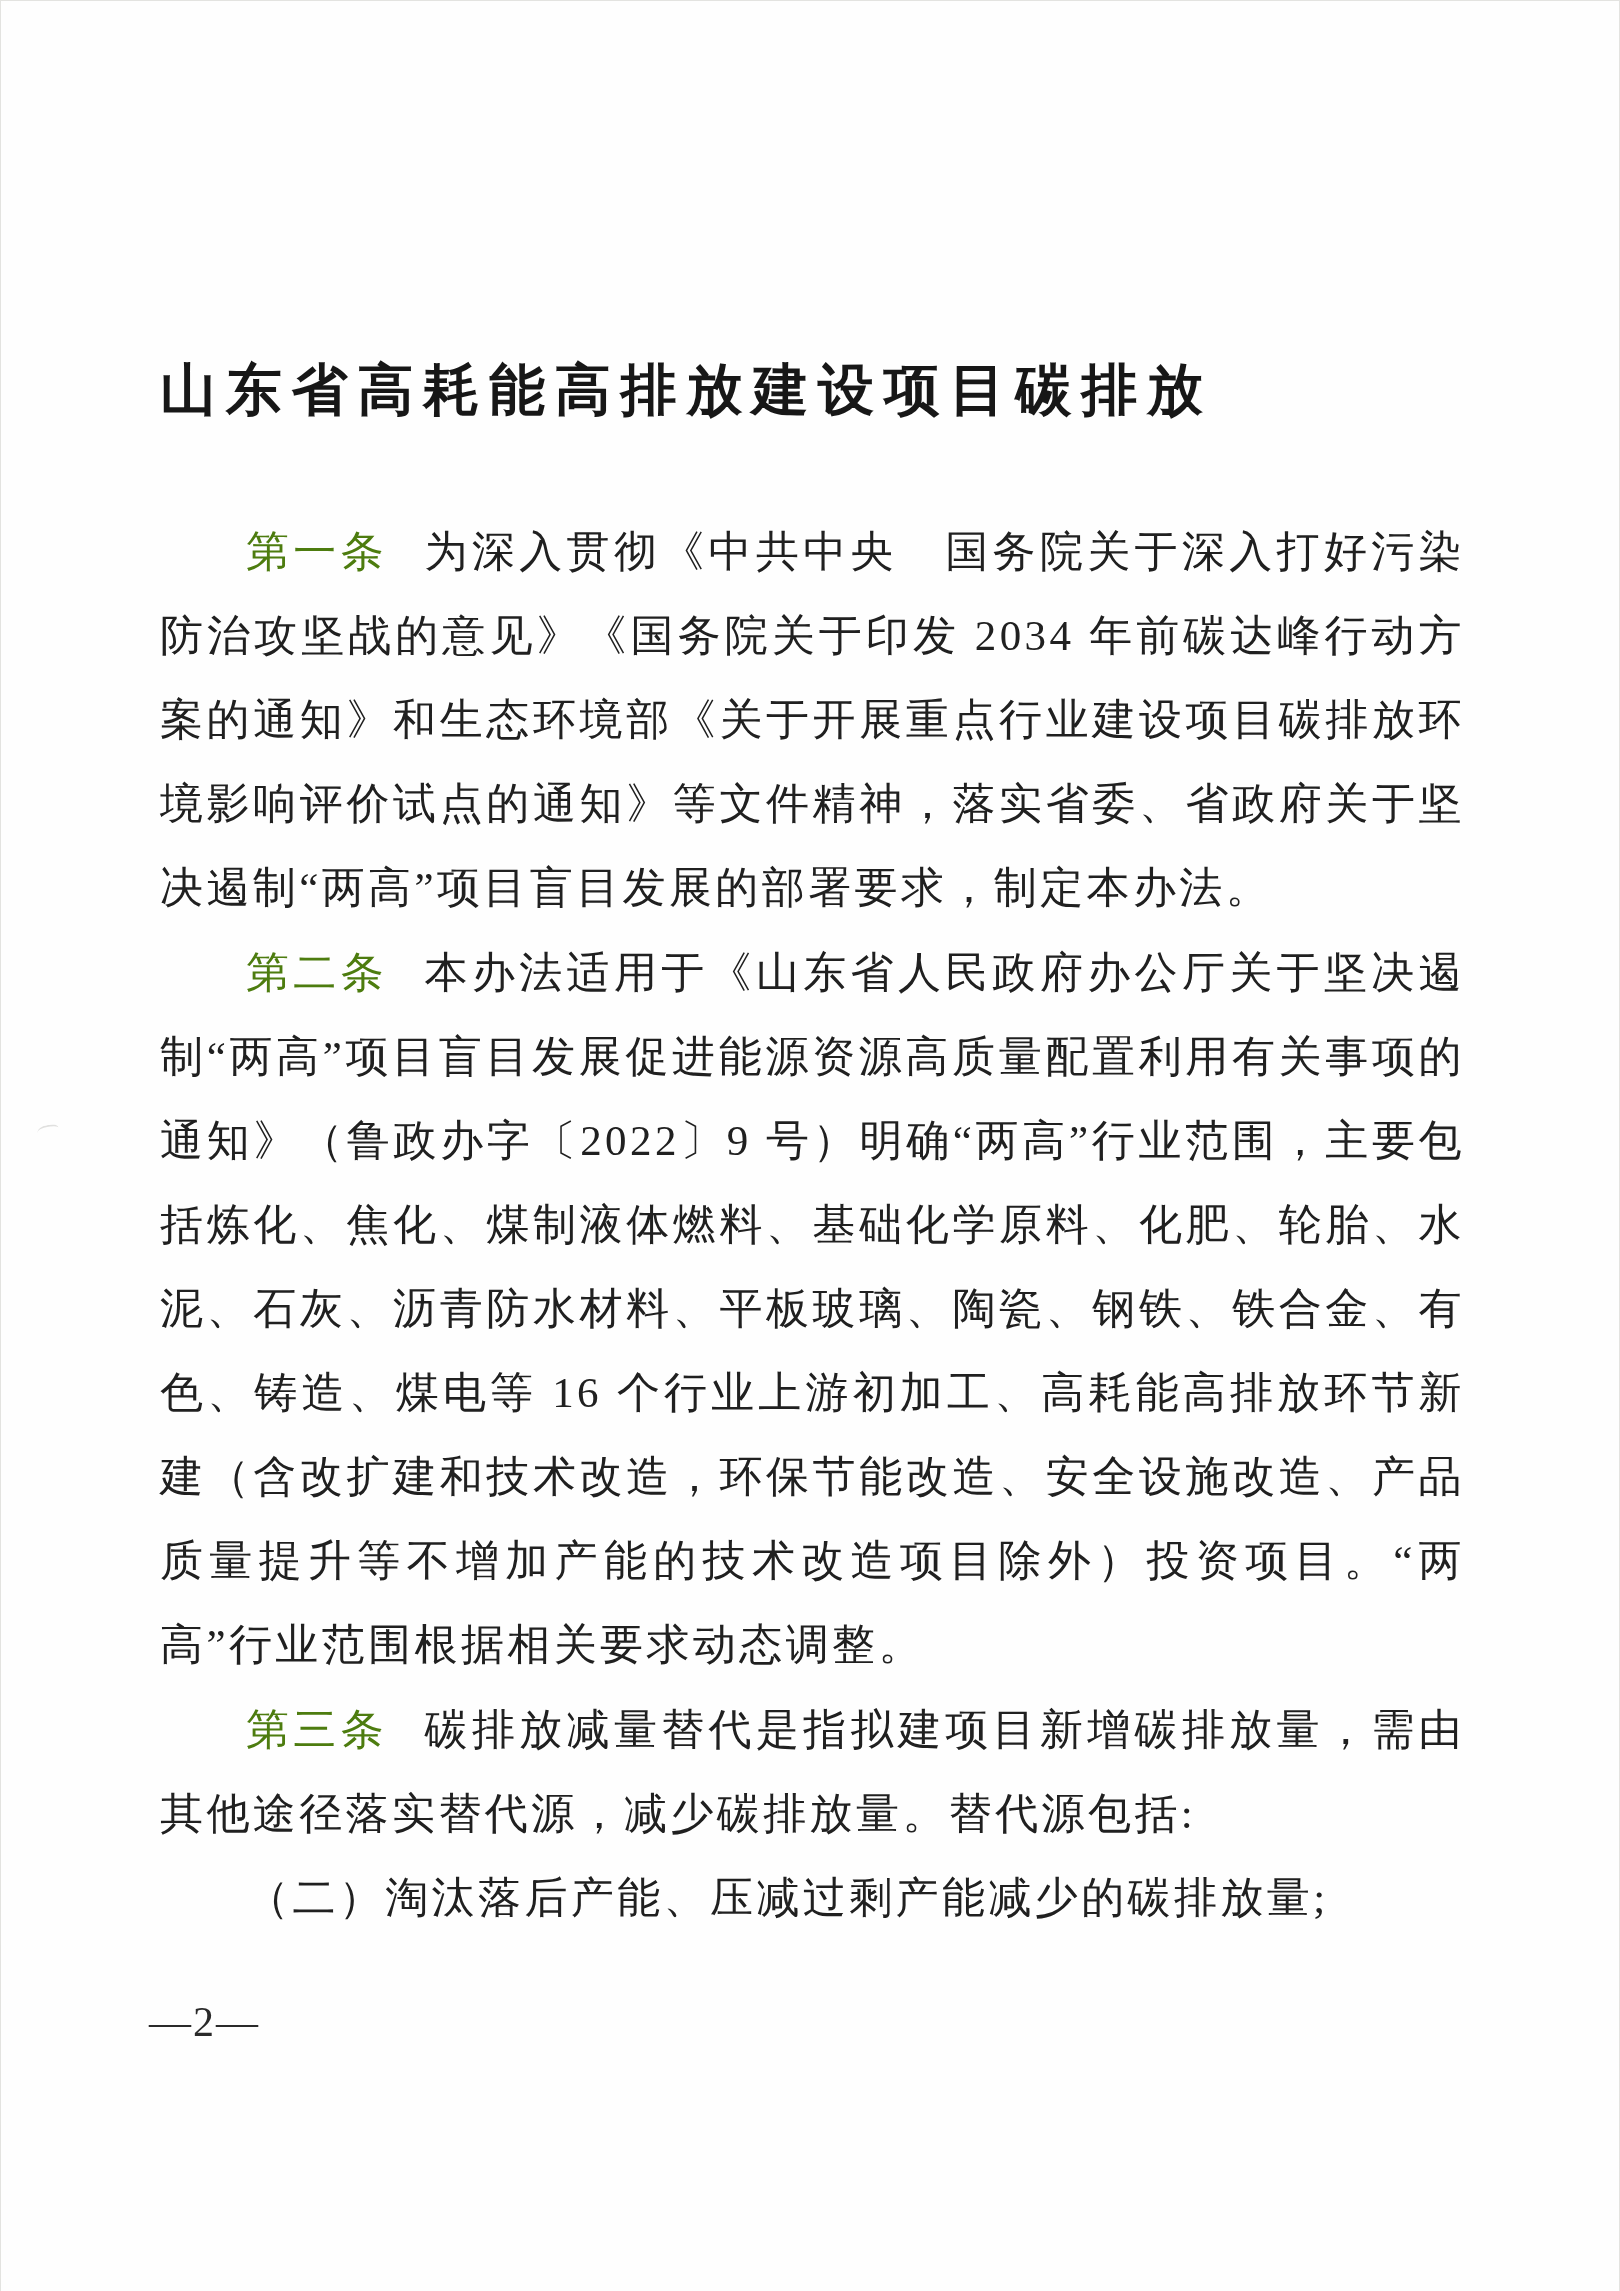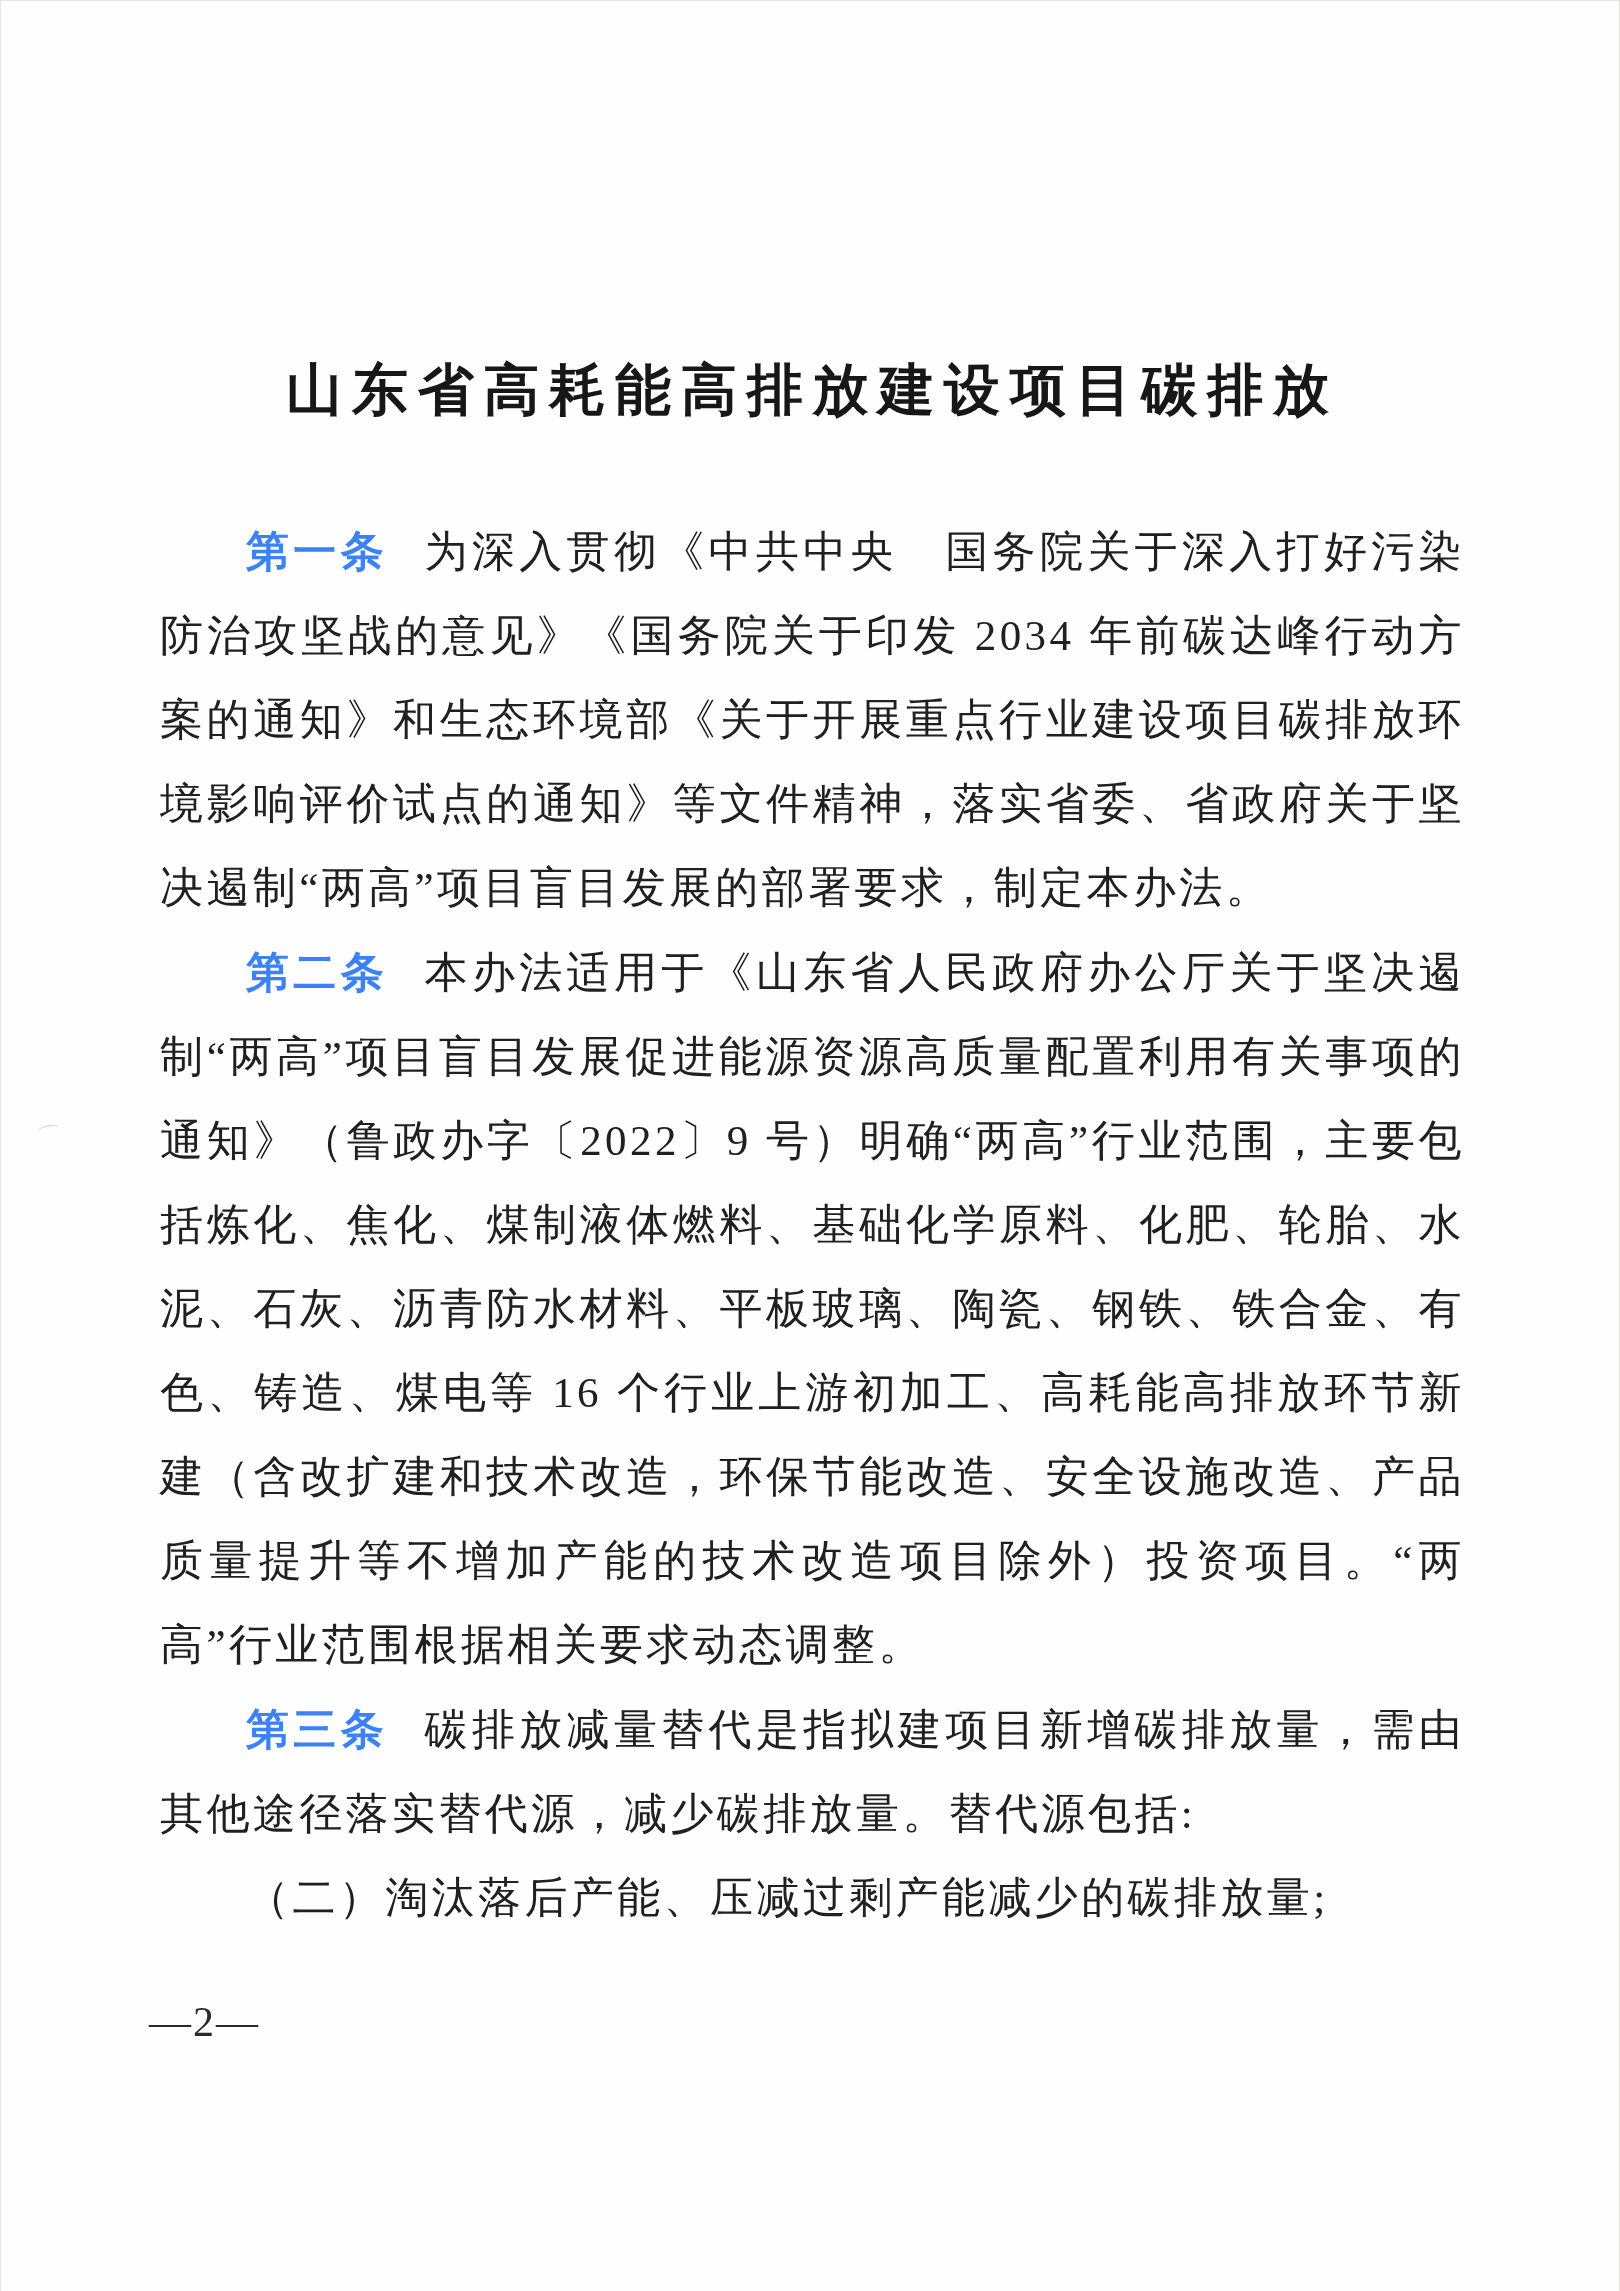--- a/index.html
+++ b/index.html
@@ -19,45 +19,44 @@
     color: #1c1c1c;
   }
   .content {
     position: absolute;
     top: 0;
     left: 160px;
     right: 155px;
   }
   .doc-title {
     margin: 351px 0 0 0;
-    text-align: center;
     font-size: 56px;
     line-height: 78px;
     font-weight: 700;
     letter-spacing: 9.8px;
     font-family: "Liberation Sans", "DejaVu Sans", sans-serif;
     color: #171717;
   }
   .doc-body {
     margin-top: 80px;
   }
   .doc-body p {
     margin: 0;
     font-size: 43px;
     line-height: 84px;
     letter-spacing: 3.4px;
     text-align: justify;
     text-indent: 2em;
     color: #202020;
   }
   .article-label {
-    font-weight: 700;
+    font-weight: 400;
     font-family: "Liberation Sans", "DejaVu Sans", sans-serif;
     margin-right: 0.85em;
-    color: #3b82f6;
+    color: #4d7c0f;
   }
   .page-number {
     position: absolute;
     left: 149px;
     top: 1998px;
     font-size: 42px;
     letter-spacing: 2px;
     color: #2a2a2a;
   }
   .scan-artifact {

